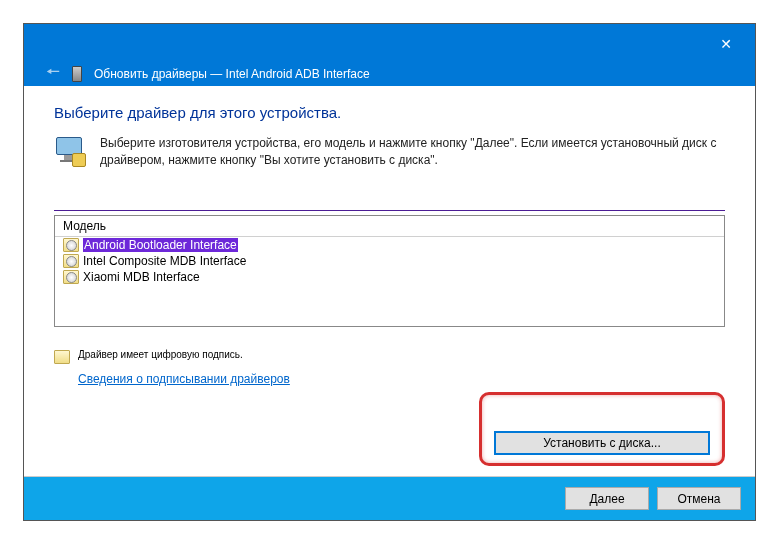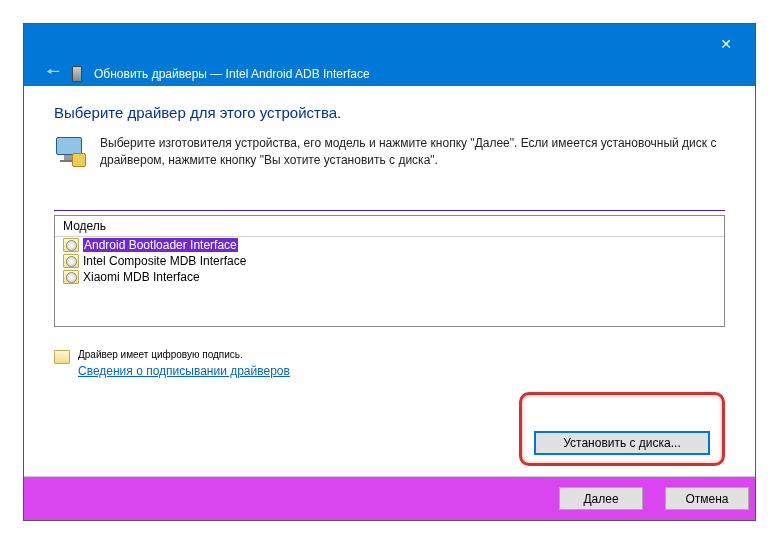--- a/index.html
+++ b/index.html
@@ -175,52 +175,52 @@
   }
   .sig-text {
     font-size: 10px;
     color: #000;
   }
   .sig-link {
     color: #0066cc;
     text-decoration: underline;
     cursor: pointer;
     display: inline-block;
-    margin-top: 4px;
+    margin-top: 12px;
   }
   .install-btn-wrap {
     position: absolute;
     right: 30px;
     bottom: 10px;
     border: 3px solid #d62f2f;
     border-radius: 10px;
     padding: 8px 12px;
     box-shadow: inset 0 0 4px rgba(214,47,47,.4);
   }
   .install-btn {
-    width: 176px;
+    width: 216px;
     height: 24px;
     background: #e1e1e1;
     border: 2px solid #0078d7;
     font-size: 12px;
     cursor: pointer;
     color: #000;
     margin-top: 28px;
   }
   .footer {
     position: absolute;
     bottom: 0; left: 0; right: 0;
     height: 44px;
-    background: #d946ef;
+    background: #0ea5e9;
     border-top: 1px solid #ccc;
     display: flex;
     justify-content: flex-end;
     align-items: center;
-    padding-right: 6px;
-    gap: 22px;
+    padding-right: 14px;
+    gap: 8px;
   }
   .footer button {
     width: 84px;
     height: 23px;
     background: #e1e1e1;
     border: 1px solid #aaa;
     font-size: 12px;
     cursor: pointer;
     color: #000;
   }

